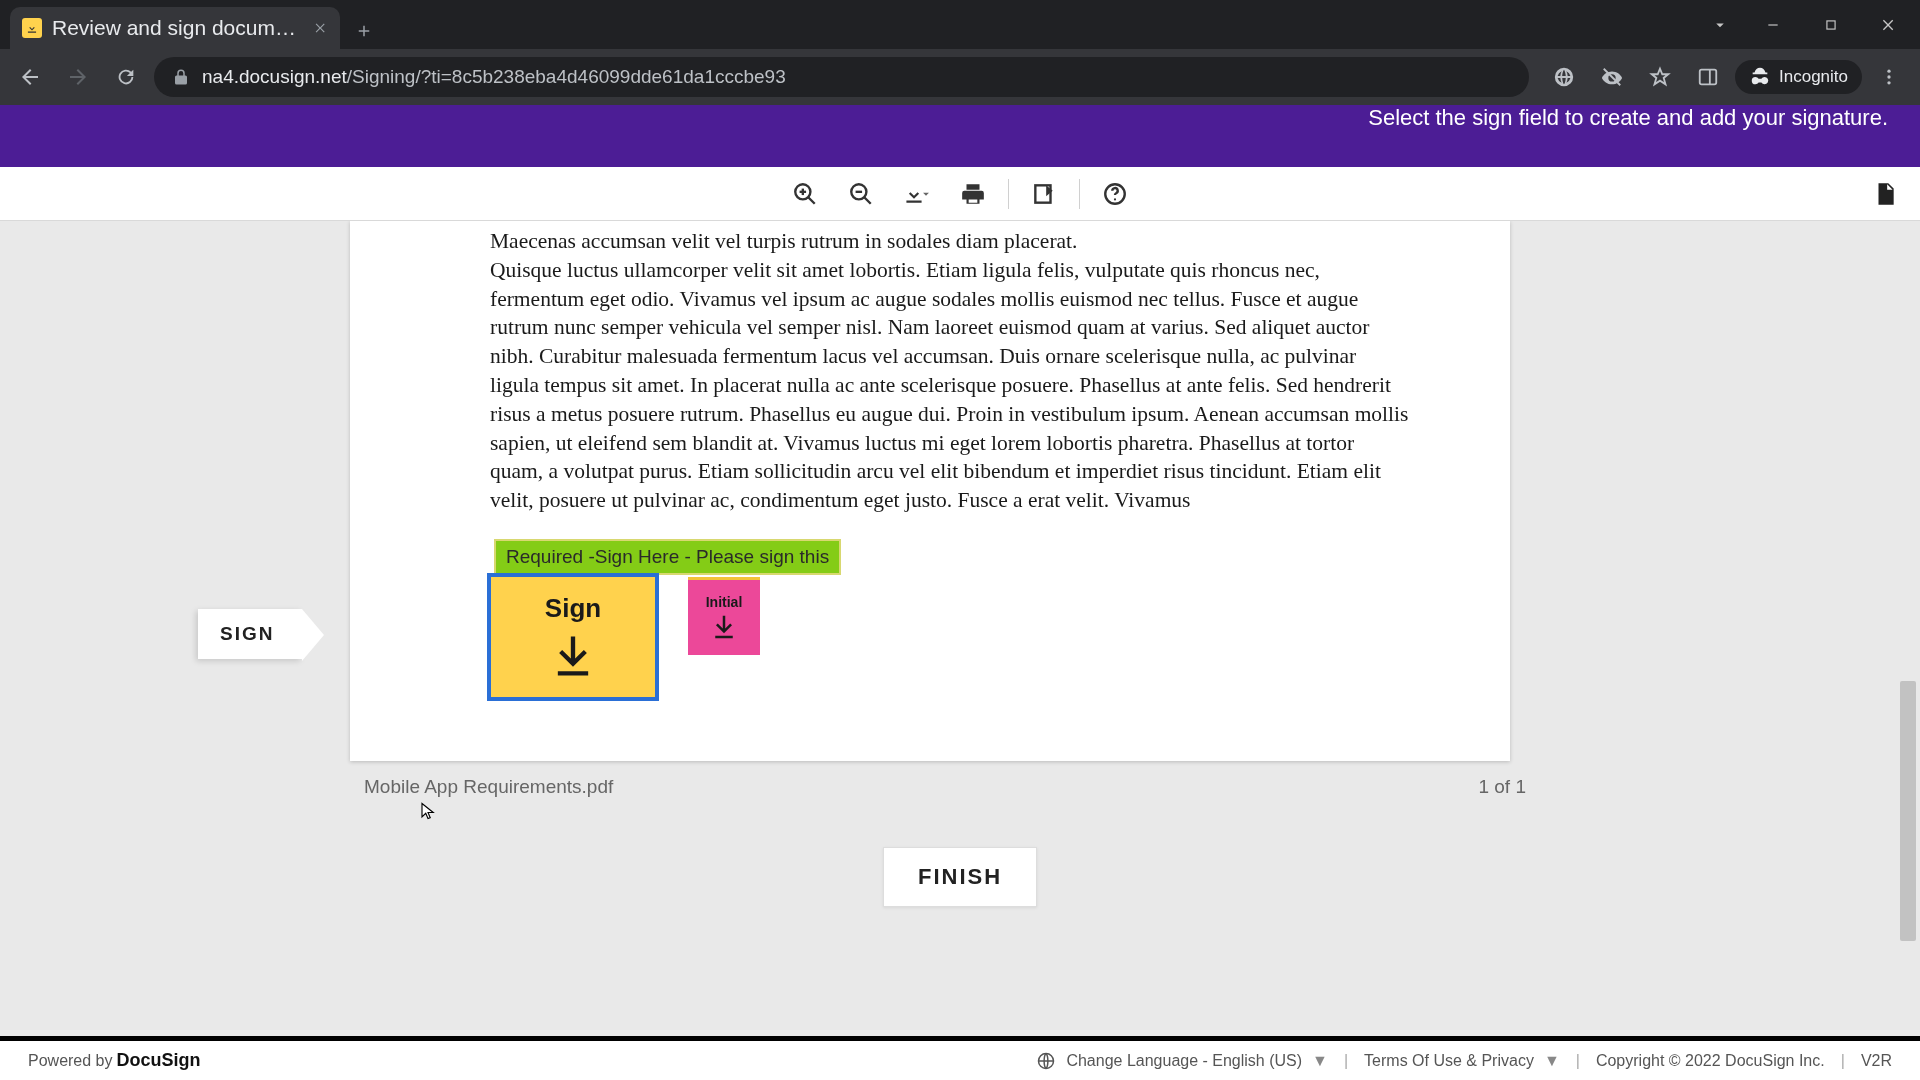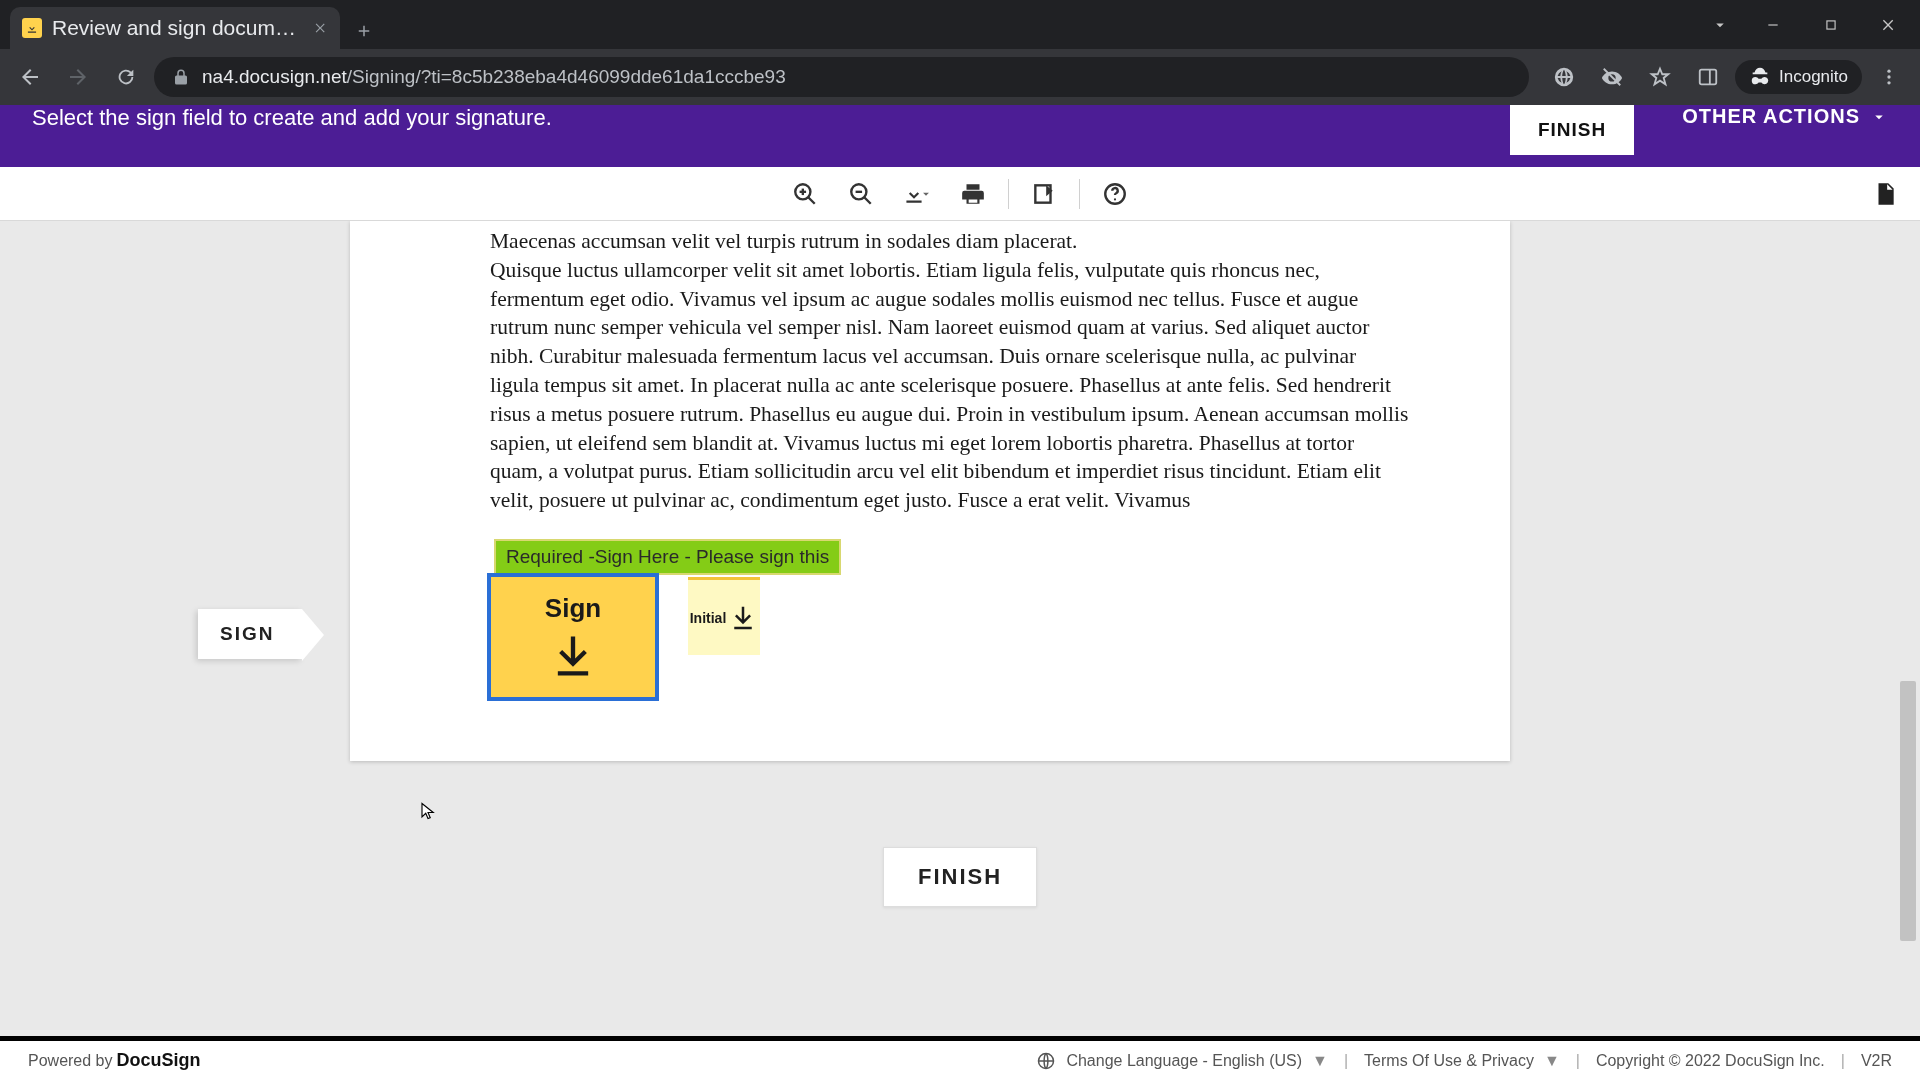--- a/index.html
+++ b/index.html
@@ -21,21 +21,21 @@
   .nav-btn { width:40px; height:40px; display:flex; align-items:center; justify-content:center; color:#bdc1c6; border-radius:50%; }
   .nav-btn.disabled { color:#5f6368; }
   .addr { flex:1; background:#202124; border-radius:22px; height:40px; display:flex; align-items:center; padding:0 18px; color:#bdc1c6; font-size:19px; gap:12px; }
   .addr .domain { color:#e8eaed; }
   .right-icons { display:flex; align-items:center; gap:6px; padding-left:6px;}
   .right-icons .nav-btn { width:42px; }
   .incog-pill { display:flex; align-items:center; gap:8px; background:#202124; color:#e8eaed; padding:6px 14px; border-radius:20px; font-size:17px; }
   .incog-pill svg { width:22px; height:22px; }
 
   
-  .ds-bar { background:#4c1d95; height:62px; display:flex; align-items:flex-start; padding:0 32px; color:#fff; gap:20px;}
+  .ds-bar { background:#4c1d95; height:62px; display:flex; align-items:flex-end; padding:0 32px; color:#fff; gap:20px;flex-direction:column;}
   .ds-msg { font-size:22px; font-weight:500; }
   .ds-spacer { flex:1; }
   .finish-btn { background:#fff; color:#111; font-weight:700; font-size:19px; letter-spacing:1px; padding:14px 28px; border:none; }
   .other-actions { color:#fff; font-weight:700; font-size:20px; letter-spacing:1px; display:flex; align-items:center; gap:10px; padding-left:28px;}
   .other-actions svg { width:18px; height:18px; }
 
   
   .ds-toolbar { height:54px; border-bottom:1px solid #d9d9d9; display:flex; align-items:center; justify-content:center; gap:2px; position:relative; background:#fff;}
   .tb-btn { width:54px; height:44px; display:flex; align-items:center; justify-content:center; color:#333; }
   .tb-sep { width:1px; height:30px; background:#d0d0d0; margin:0 6px; }
@@ -52,21 +52,21 @@
   .page { position:absolute; left:350px; top:0; width:1160px; height:540px; background:#fff; box-shadow:0 1px 4px rgba(0,0,0,.2); }
 
   .body-text { position:absolute; left:140px; right:100px; top:6px; color:#1a1a1a; font-size:21.5px; line-height:1.34; font-family: Georgia, "Times New Roman", serif; }
 
   .tooltip { position:absolute; left:144px; top:318px; background:#84cc16; border:2px solid #d8d870; padding:5px 10px; font-size:19px; color:#2a2a2a; font-family:Arial,sans-serif;}
   
   .sign-box { position:absolute; left:137px; top:352px; width:172px; height:128px; background:#ffd24d; border:4px solid #2a6fd6; display:flex; flex-direction:column; align-items:center; justify-content:center; gap:6px;}
   .sign-box .lbl { font-size:26px; font-weight:600; color:#1a1a1a; font-family:Arial,sans-serif;}
   .sign-box svg { width:52px; height:52px; }
 
-  .initial-box { position:absolute; left:338px; top:356px; width:72px; height:78px; background:#fef9c3; display:flex; align-items:center; justify-content:center; gap:2px; border-top:3px solid #f2c23a;}
+  .initial-box { position:absolute; left:338px; top:356px; width:72px; height:78px; background:#ec4899; display:flex; flex-direction:column; align-items:center; justify-content:center; gap:2px; border-top:3px solid #f2c23a;}
   .initial-box .lbl { font-size:14px; font-weight:700; color:#1a1a1a; font-family:Arial,sans-serif;}
   .initial-box svg { width:30px; height:30px; }
 
   .page-meta { position:absolute; left:364px; top:555px; width:1162px; display:flex; justify-content:space-between; color:#666; font-size:19px; }
 
   .bottom-finish-wrap { position:absolute; left:0; right:0; top:626px; display:flex; justify-content:center; }
   .bottom-finish { background:#fff; border:1px solid #ddd; box-shadow:0 1px 3px rgba(0,0,0,.08); padding:16px 34px; font-size:22px; font-weight:700; letter-spacing:2px; color:#222; }
 
   .cursor { position:absolute; left:419px; top:578px; width:18px; height:24px; }
   .cursor svg{ width:18px; height:24px; }
@@ -273,20 +273,24 @@
     </div>
 
     <div class="initial-box">
       <span class="lbl">Initial</span>
       <svg viewBox="0 0 24 24" fill="#1a1a1a">
           <path d="M11 3h2v10.2l4-4 1.4 1.4L12 17 5.6 10.6 7 9.2l4 4zM5 19h14v2H5z"></path>
         </svg>
     </div>
   </div>
 
+  <div class="page-meta">
+    <span>Mobile App Requirements.pdf</span>
+    <span>1 of 1</span>
+  </div>
 
   <div class="bottom-finish-wrap">
     <button class="bottom-finish">FINISH</button>
   </div>
 
   <div class="cursor">
     <svg viewBox="0 0 24 24" fill="#fff" stroke="#000" stroke-width="1.5">
         <path d="M4 2l0 18 5-5 3 7 3-1-3-7 7 0z"></path>
       </svg>
   </div>

